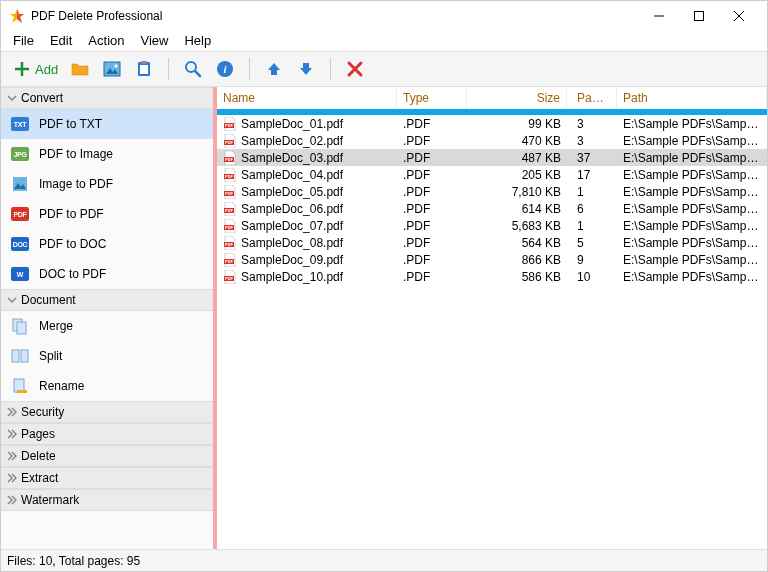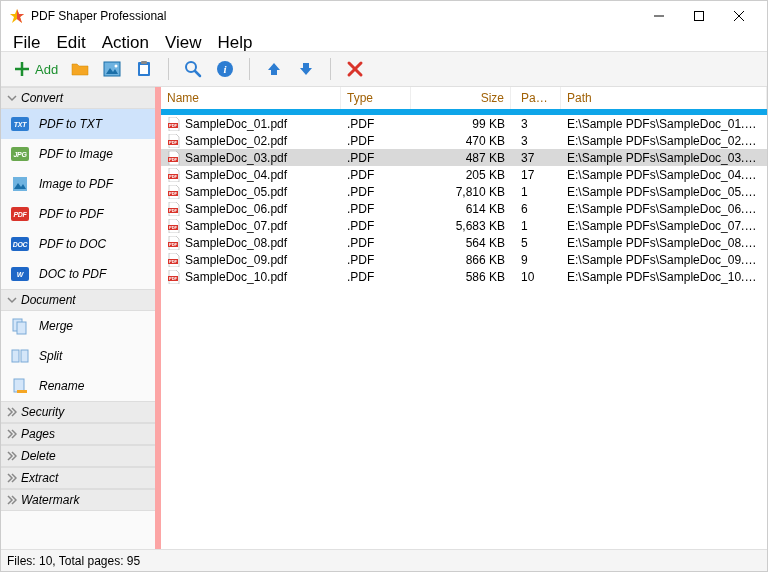--- a/index.html
+++ b/index.html
@@ -4,32 +4,32 @@
 <style>
   * { box-sizing: border-box; margin: 0; padding: 0; }
   body { font-family: "Segoe UI", Tahoma, sans-serif; font-size: 12px; color: #000; background: #fff; width: 768px; height: 572px; overflow: hidden; display: flex; flex-direction: column; border: 1px solid #ccc; }
   
   .titlebar { display: flex; align-items: center; height: 30px; padding: 0 8px; }
   .titlebar .app-icon { width: 16px; height: 16px; margin-right: 6px; }
   .titlebar .title { flex: 1; font-size: 12px; }
   .titlebar .win-btn { width: 40px; height: 28px; display: flex; align-items: center; justify-content: center; cursor: pointer; }
   .titlebar .win-btn svg { width: 10px; height: 10px; }
   
-  .menubar { display: flex; height: 20px; padding: 0 4px; font-size: 17px; }
+  .menubar { display: flex; height: 20px; padding: 0 4px; font-size: 13px; }
   .menubar .menu-item { padding: 2px 8px; cursor: pointer; }
   
   .toolbar { display: flex; align-items: center; height: 36px; background: #f5f5f5; padding: 0 8px; gap: 4px; border-top: 1px solid #e0e0e0; border-bottom: 1px solid #e0e0e0; }
   .toolbar .btn { display: flex; align-items: center; justify-content: center; height: 28px; min-width: 28px; padding: 0 4px; cursor: pointer; border-radius: 2px; }
   .toolbar .btn span { margin-left: 4px; color: #1b8f2e; font-size: 13px;}
   .toolbar .sep { width: 1px; height: 22px; background: #ccc; margin: 0 6px; }
   .icon { width: 18px; height: 18px; display: inline-block; }
   
   .body { flex: 1; display: flex; overflow: hidden; }
   
-  .sidebar { width: 160px; background: #fafafa; border-right: 6px solid #fca5a5; display: flex; flex-direction: column; font-size: 12px; overflow-y: auto; font-style: italic; }
+  .sidebar { width: 216px; background: #fafafa; border-right: 4px solid #fca5a5; display: flex; flex-direction: column; font-size: 12px; overflow-y: auto; }
   .sidebar .group-header { display: flex; align-items: center; background: #ebebeb; padding: 3px 6px; cursor: pointer; border-bottom: 1px solid #ddd; border-top: 1px solid #ddd;}
   .sidebar .group-header .chev { width: 10px; height: 10px; margin-right: 4px; color: #888;}
   .sidebar .side-item { display: flex; align-items: center; padding: 6px 6px 6px 10px; cursor: pointer; gap: 10px;}
   .sidebar .side-item.selected { background: #cfe3fb; }
   .sidebar .side-icon { width: 18px; height: 18px; display:flex; align-items:center; justify-content:center;}
   .badge { width: 18px; height: 14px; border-radius: 2px; color: #fff; font-size: 7px; font-weight: bold; display: flex; align-items: center; justify-content: center; letter-spacing: -0.3px;}
   
   .listview { flex: 1; display: flex; flex-direction: column; background: #fff; overflow: hidden; }
   .list-header { display: flex; border-bottom: 6px solid #0ea5e9; font-size: 12px; color: #a16207; }
   .list-header .col, .row .col { padding: 4px 6px; white-space: nowrap; overflow: hidden; text-overflow: ellipsis; }
@@ -50,21 +50,21 @@
 </head>
 <body>
 
 <div class="titlebar">
   <span class="app-icon">
     <svg viewBox="0 0 16 16">
         <polygon points="8,1 10,6 15,6 11,9 13,15 8,11 3,15 5,9 1,6 6,6" fill="#f7b500"></polygon>
         <polygon points="8,1 10,6 15,6 11,9 13,15 8,11" fill="#e84d3c"></polygon>
       </svg>
   </span>
-  <span class="title">PDF Shaper Professional</span>
+  <span class="title">PDF Delete Professional</span>
   <div class="win-btn">
       <svg viewBox="0 0 10 10">
         <line x1="0" y1="5" x2="10" y2="5" stroke="#000" stroke-width="1"></line>
       </svg>
     </div>
   <div class="win-btn">
       <svg viewBox="0 0 10 10">
         <rect x="0.5" y="0.5" width="9" height="9" fill="none" stroke="#000" stroke-width="1"></rect>
       </svg>
     </div>

